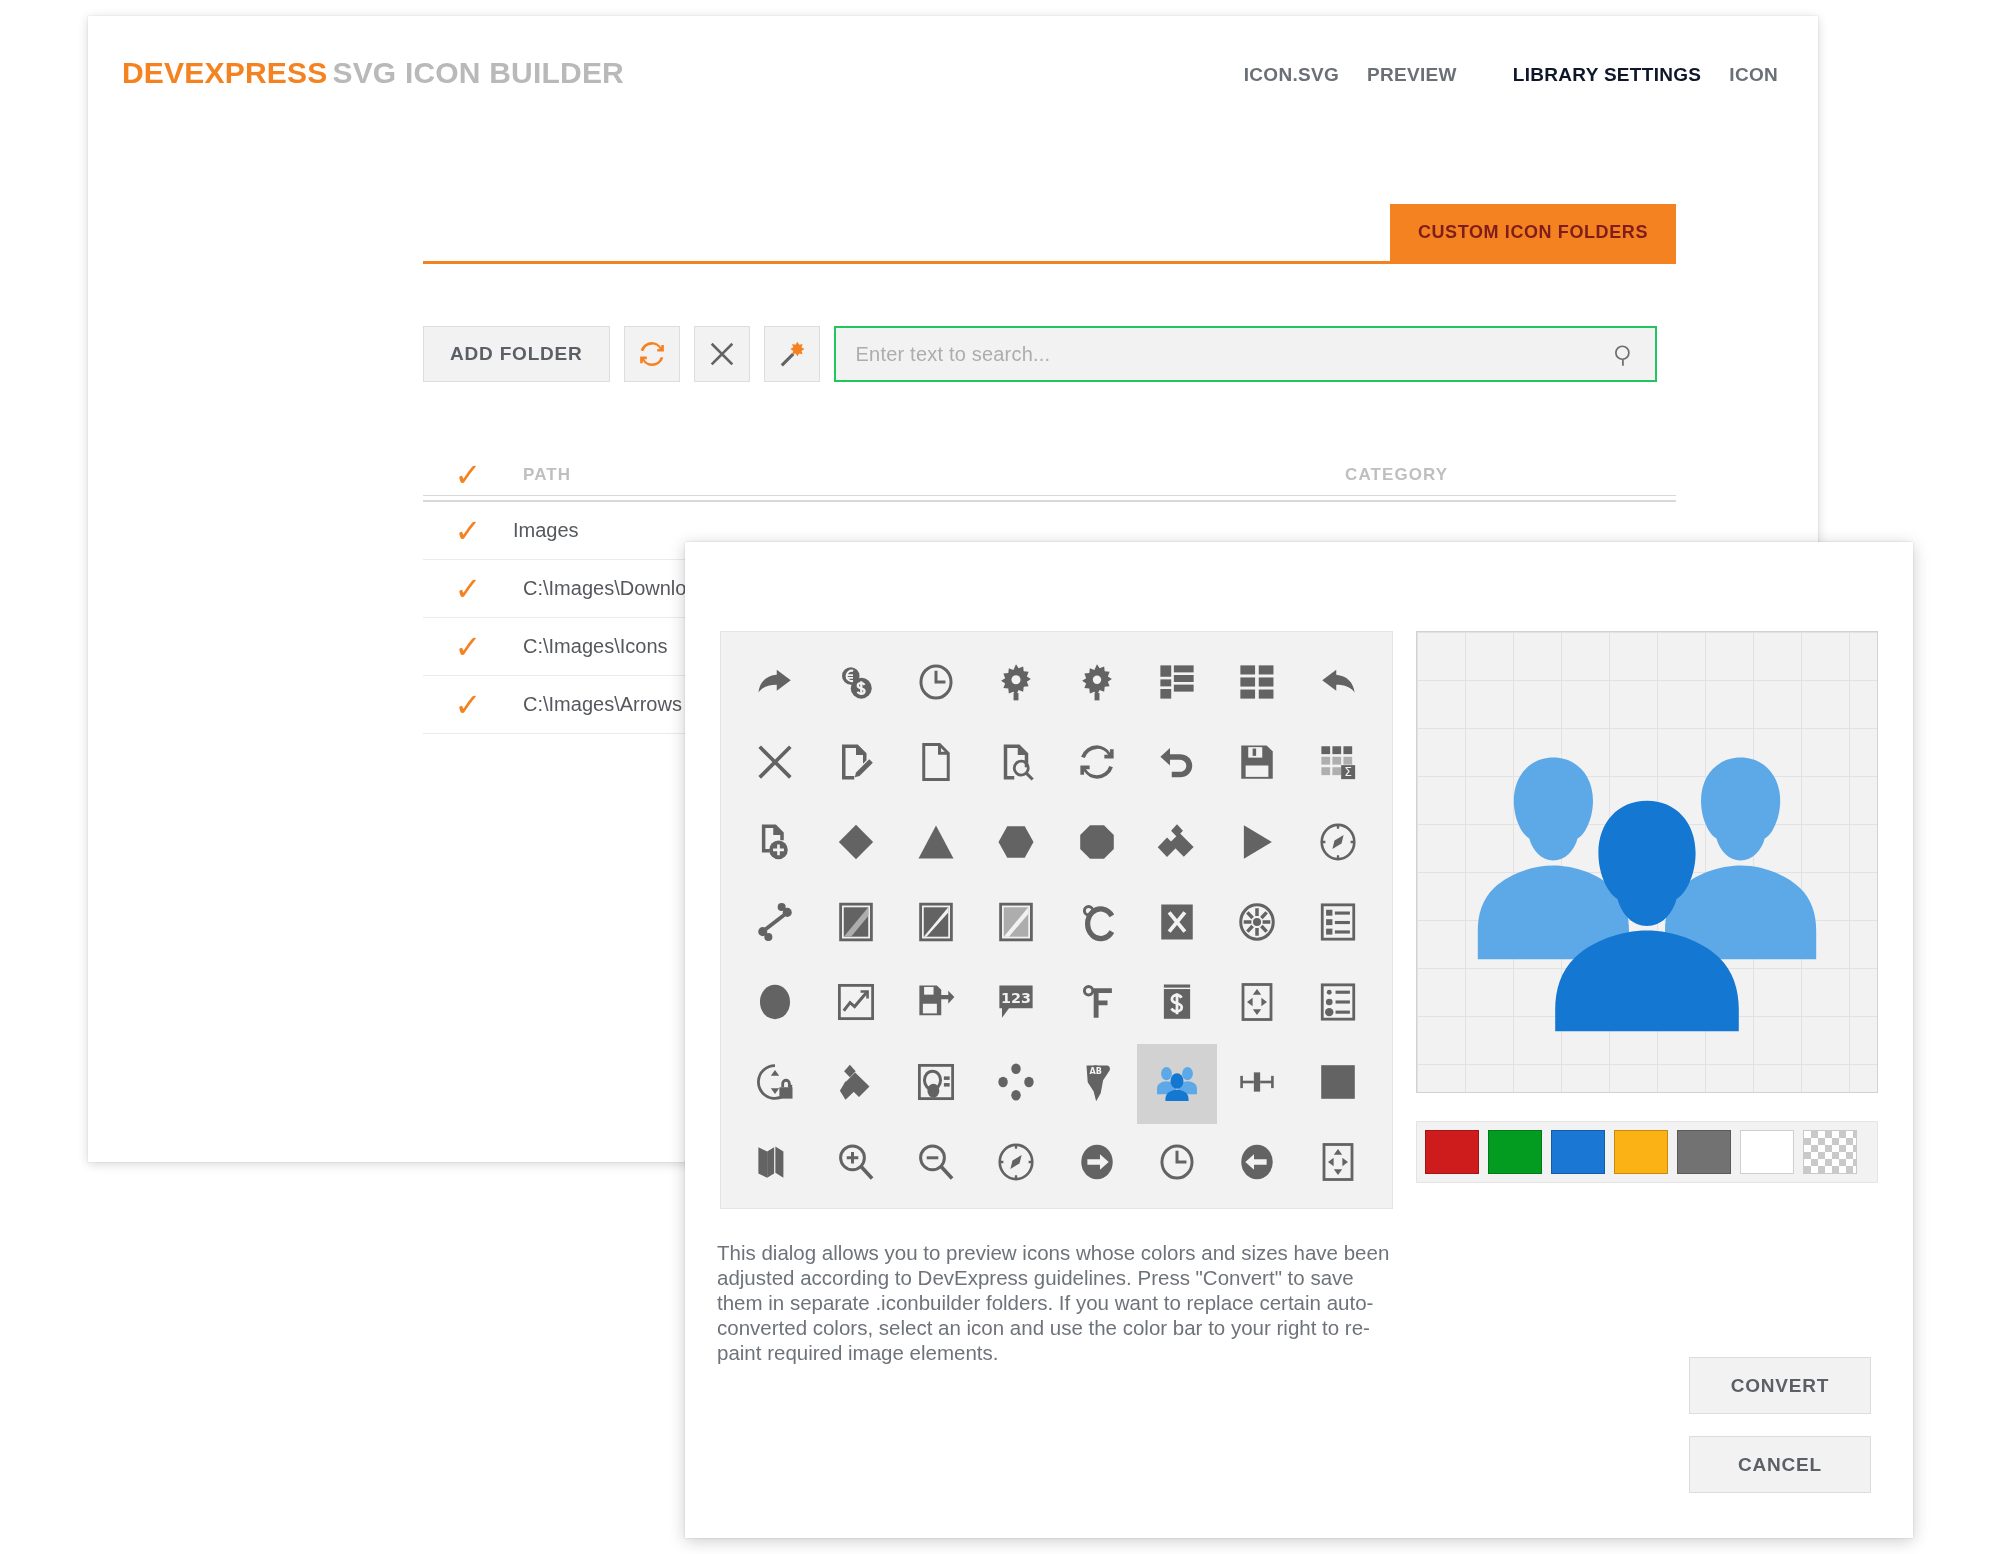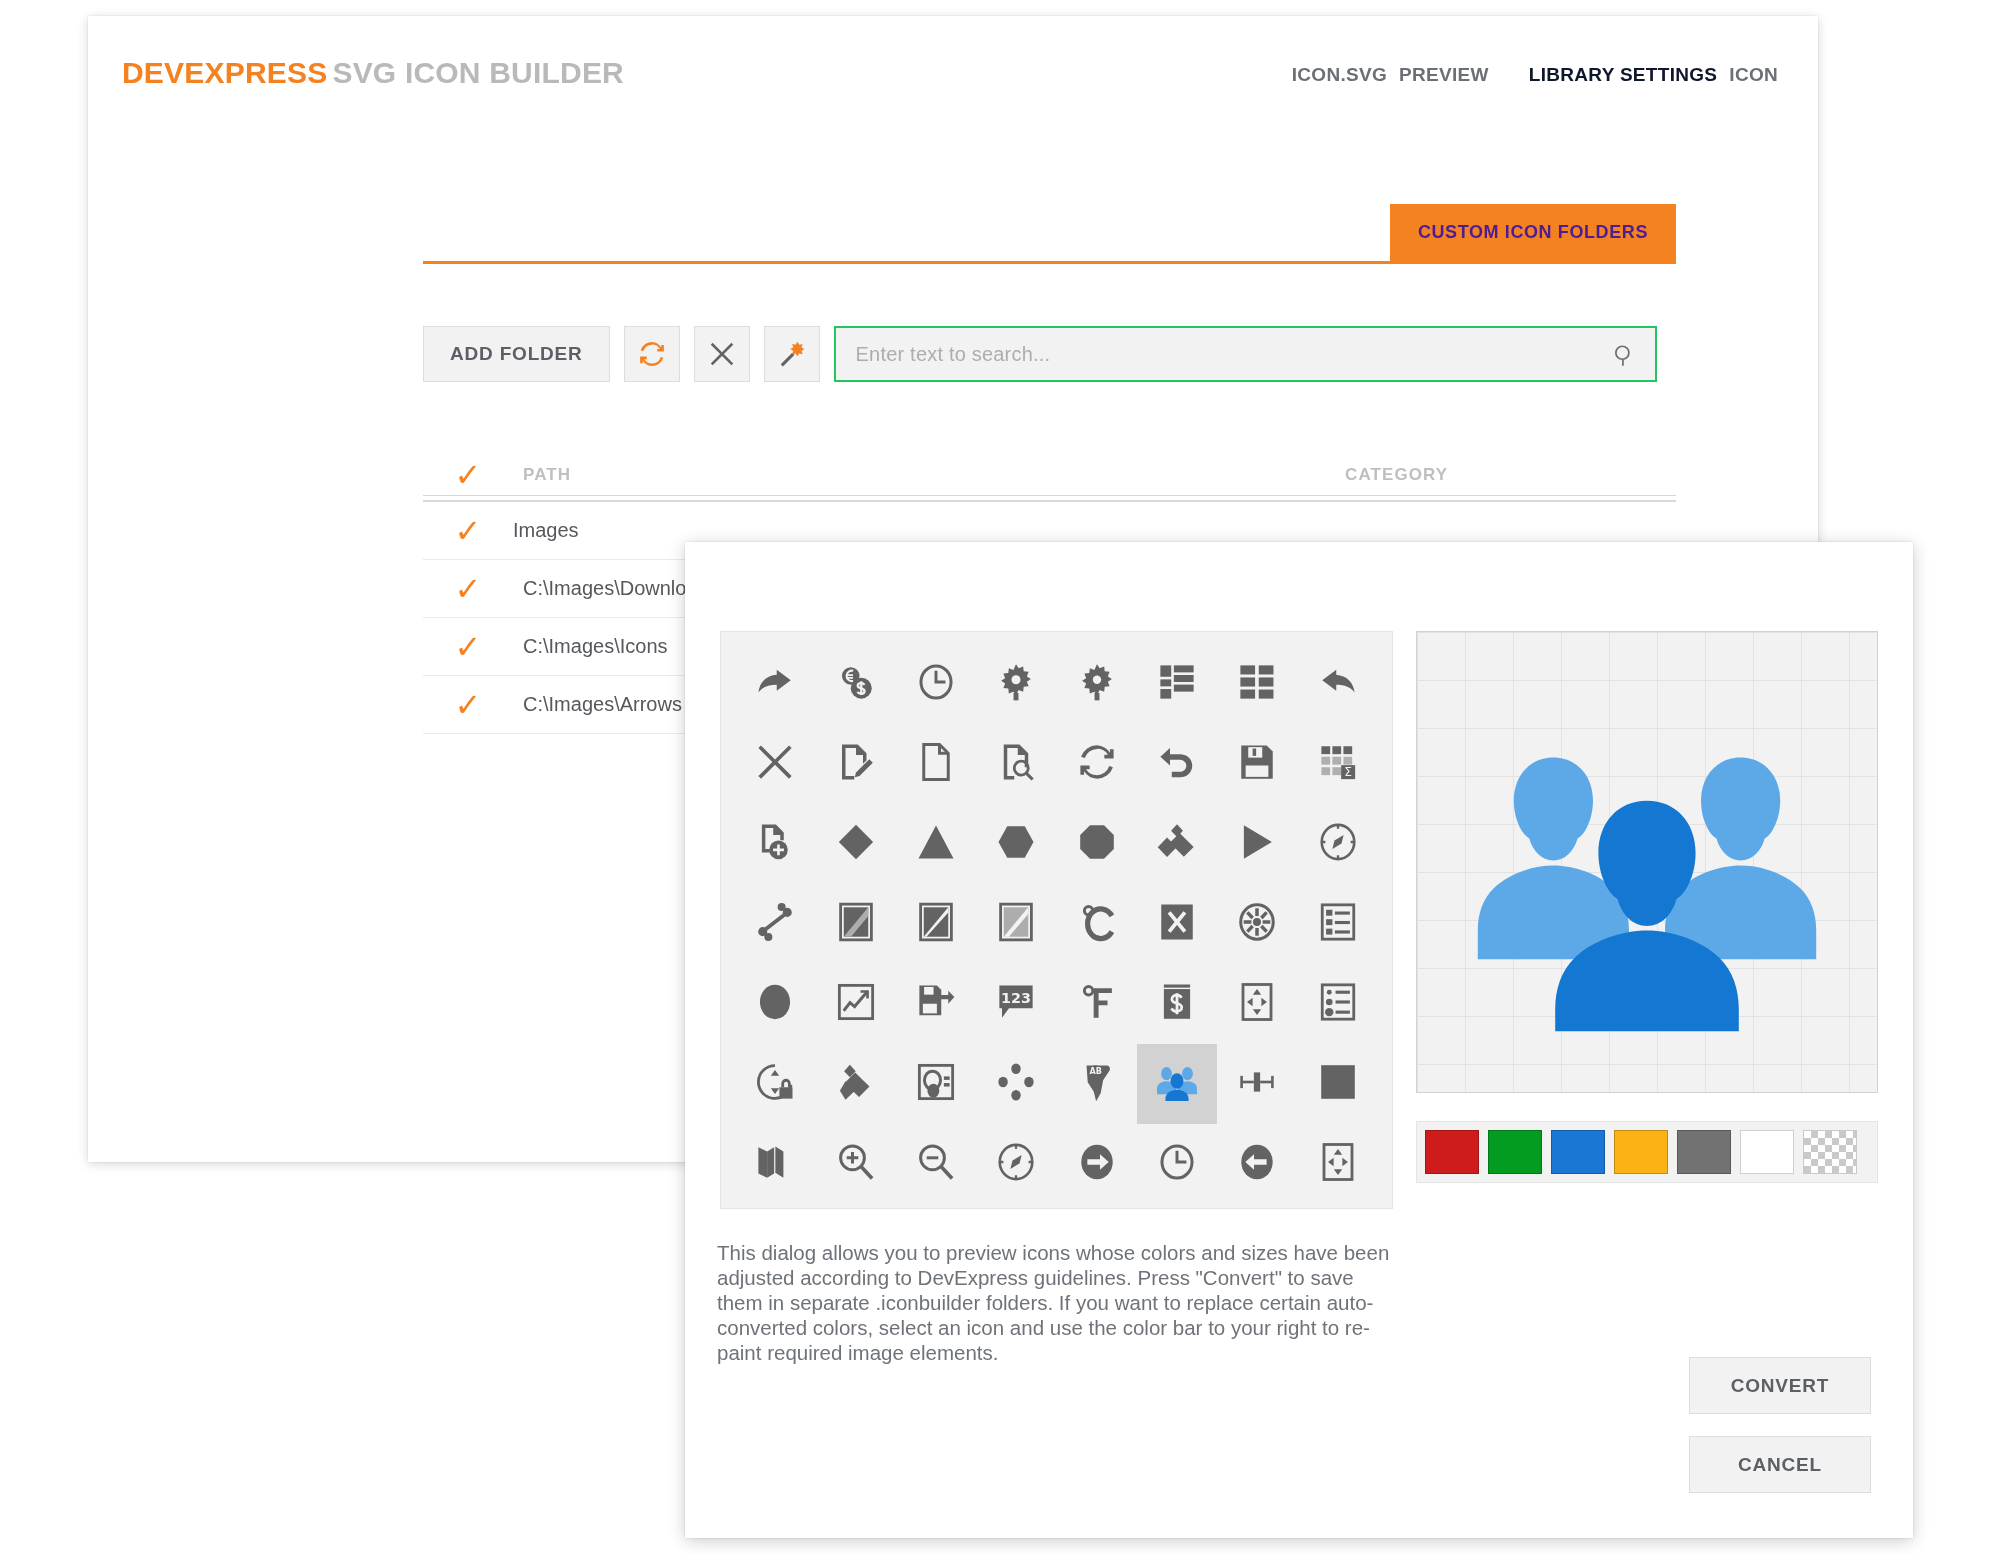--- a/index.html
+++ b/index.html
@@ -22,38 +22,38 @@
   .logo {
     position: absolute; left: 34px; top: 40px;
     font-size: 30px; font-weight: bold; letter-spacing: .2px;
     white-space: nowrap; font-stretch: condensed;
   }
   .logo .brand { color: #F58220; }
   .logo .suffix { color: #B9B9B9; margin-left: 5px; }
 
   .topnav {
     position: absolute; right: 40px; top: 48px;
-    display: flex; align-items: center; gap: 12px;
+    display: flex; align-items: center; gap: 28px;
     font-size: 19px; font-weight: bold; letter-spacing: .3px;
   }
   .topnav .navitem { color: #6B6F76; cursor: pointer; white-space: nowrap; }
   .topnav .navitem.active { color: #0f172a; margin-left: 28px; }
 
   
   .tabs-wrap {
     position: absolute; left: 335px; top: 188px; width: 1253px; height: 60px;
     border-bottom: 3px solid #F58220;
   }
   .tabs { position: absolute; right: 0; top: 0; display: flex; height: 57px; }
   .tab {
     height: 57px; display: flex; align-items: center; justify-content: center;
     padding: 0 28px; font-size: 18px; font-weight: bold; letter-spacing: .6px;
     cursor: pointer; white-space: nowrap;
   }
-  .tab.active { background: #F58220; color: #4c1d95; }
+  .tab.active { background: #F58220; color: #7f1d1d; }
   .tab.inactive {
     background: #F2F2F2; color: #636363;
     border: 1px solid #DCDCDC; border-bottom: none;
   }
 
   
   .toolbar {
     position: absolute; left: 335px; top: 310px;
     display: flex; align-items: center; gap: 14px;
   }

